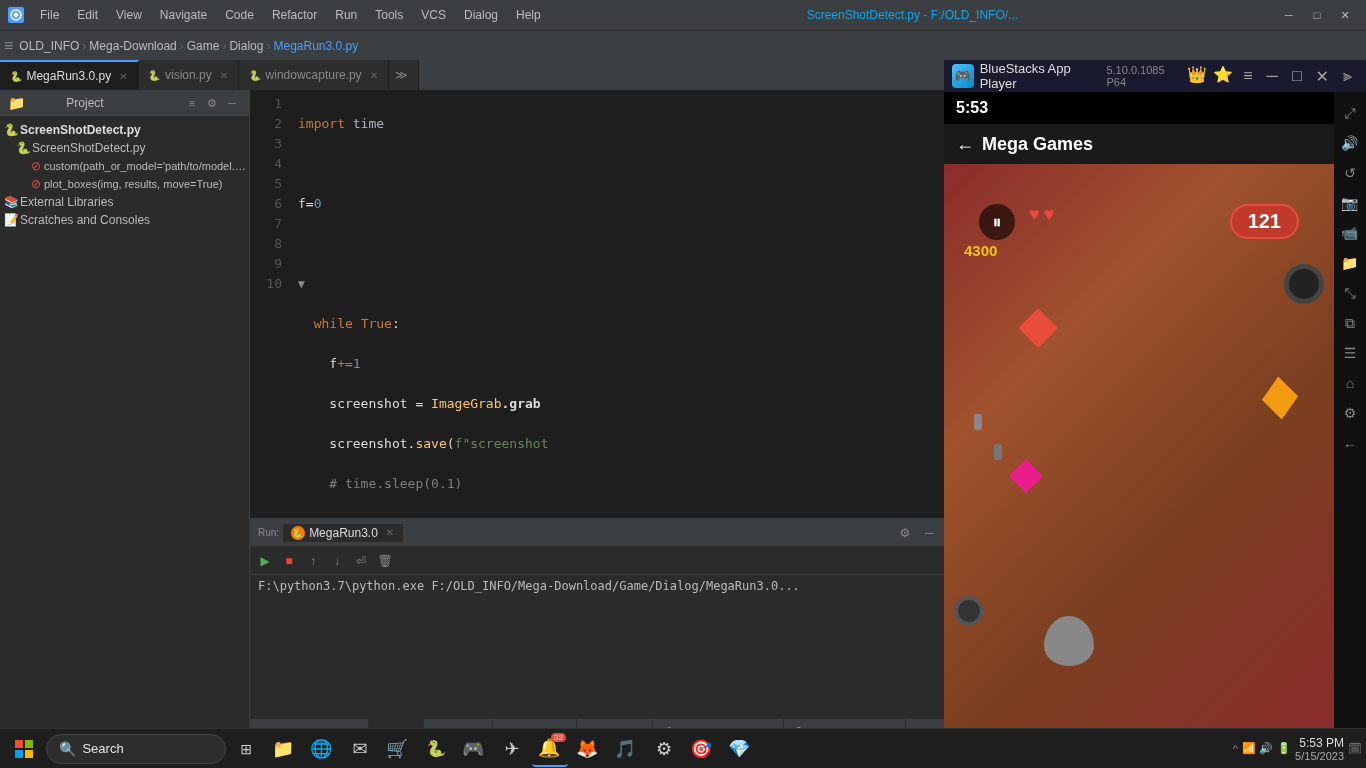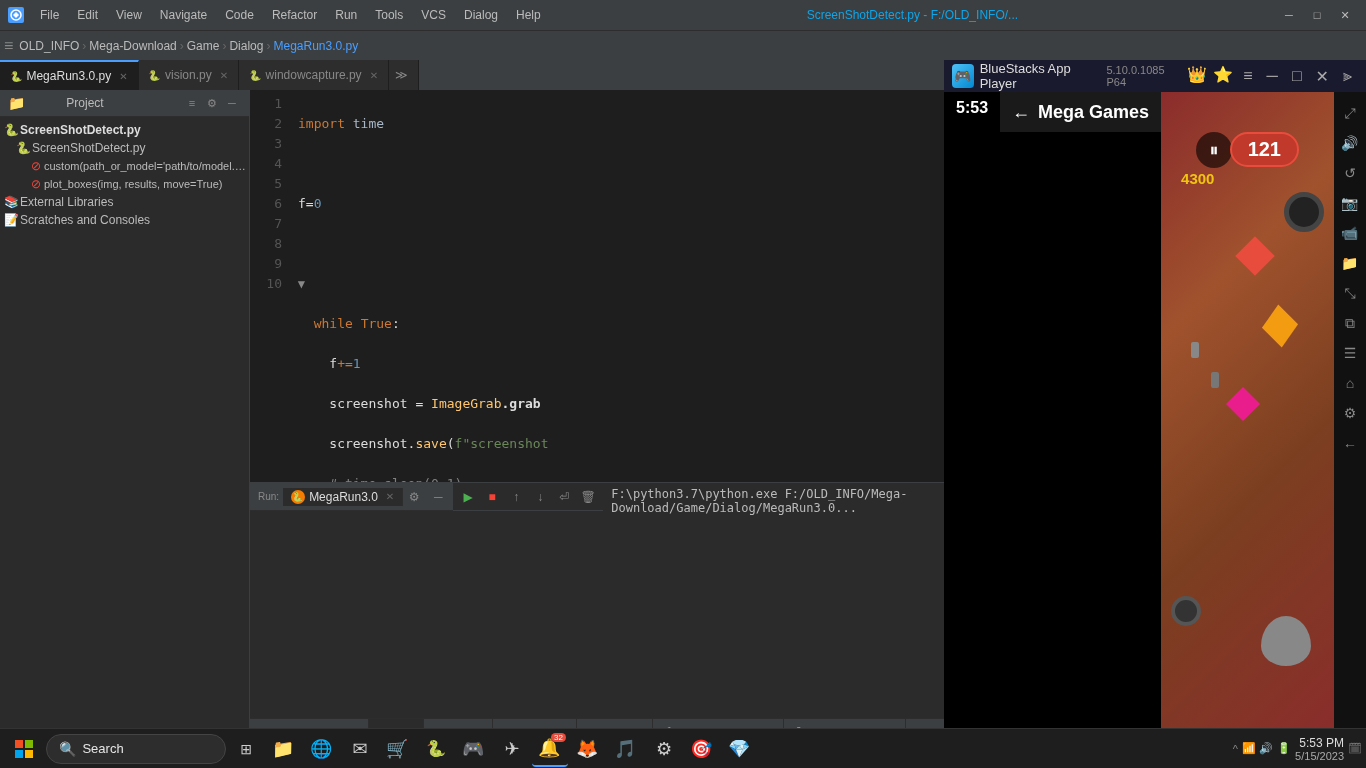--- a/index.html
+++ b/index.html
@@ -72,21 +72,21 @@
     #game-header { display: flex; align-items: center; height: 40px; background: #1a1a1a; padding: 0 12px; }
     #game-back { color: white; font-size: 18px; cursor: pointer; margin-right: 8px; }
     #game-title { color: white; font-size: 18px; font-weight: bold; }
     #game-screen { flex: 1; background: #8b2c2c; position: relative; overflow: hidden; }
     #game-score-badge { position: absolute; top: 10px; right: 20px; background: #c0392b; border-radius: 20px; padding: 4px 16px; font-size: 20px; font-weight: bold; color: white; border: 2px solid #e74c3c; }
     #game-pause { position: absolute; top: 10px; left: 20px; width: 36px; height: 36px; background: rgba(0,0,0,0.6); border-radius: 50%; display: flex; align-items: center; justify-content: center; color: white; font-size: 18px; cursor: pointer; }
     #game-hearts { position: absolute; top: 10px; left: 70px; display: flex; gap: 4px; }
     #game-hearts .heart { color: #e74c3c; font-size: 18px; }
 
     
-    #bottom-panel { height: 236px; background: #2b2b2b; border-top: 1px solid #3c3f41; display: flex; }
+    #bottom-panel { height: 200px; background: #2b2b2b; border-top: 1px solid #3c3f41; display: flex; flex-direction: column; }
     #run-tabs { display: flex; align-items: center; height: 28px; background: #3c3f41; padding: 0 4px; border-bottom: 1px solid #2d2d2d; }
     .run-tab { display: flex; align-items: center; padding: 2px 8px; gap: 4px; font-size: 12px; color: #888; cursor: pointer; border-right: 1px solid #2d2d2d; }
     .run-tab.active { color: #ddd; background: #2b2b2b; }
     .run-tab-icon { width: 14px; height: 14px; border-radius: 50%; background: #f57c00; display: inline-flex; align-items: center; justify-content: center; font-size: 9px; color: white; }
     #run-toolbar { display: flex; align-items: center; height: 28px; background: #2b2b2b; padding: 0 4px; gap: 2px; border-bottom: 1px solid #3c3f41; }
     .run-tb-btn { width: 22px; height: 22px; display: flex; align-items: center; justify-content: center; color: #888; cursor: pointer; font-size: 12px; border-radius: 2px; }
     #run-output { flex: 1; padding: 4px 8px; font-family: 'Consolas', monospace; font-size: 12px; color: #bbb; overflow-y: auto; }
 
     
     #bottom-tabs { display: flex; align-items: center; height: 28px; background: #3c3f41; border-top: 1px solid #2d2d2d; padding: 0 4px; gap: 0; }
@@ -359,21 +359,21 @@
           <span class="bs-btn">≡</span>
           <span class="bs-btn">─</span>
           <span class="bs-btn">□</span>
           <span class="bs-btn">✕</span>
           <span class="bs-btn">⫸</span>
         </div>
       </div>
 
       <div style="display:flex;flex:1;overflow:hidden;">
 
-        <div style="flex:1;display:flex;flex-direction:row;background:#000;">
+        <div style="flex:1;display:flex;flex-direction:column;background:#000;">
 
           <div id="bs-nav">
             <span id="bs-time">5:53</span>
           </div>
 
           <div id="game-header">
             <span id="game-back">←</span>
             <span id="game-title">Mega Games</span>
           </div>
 

